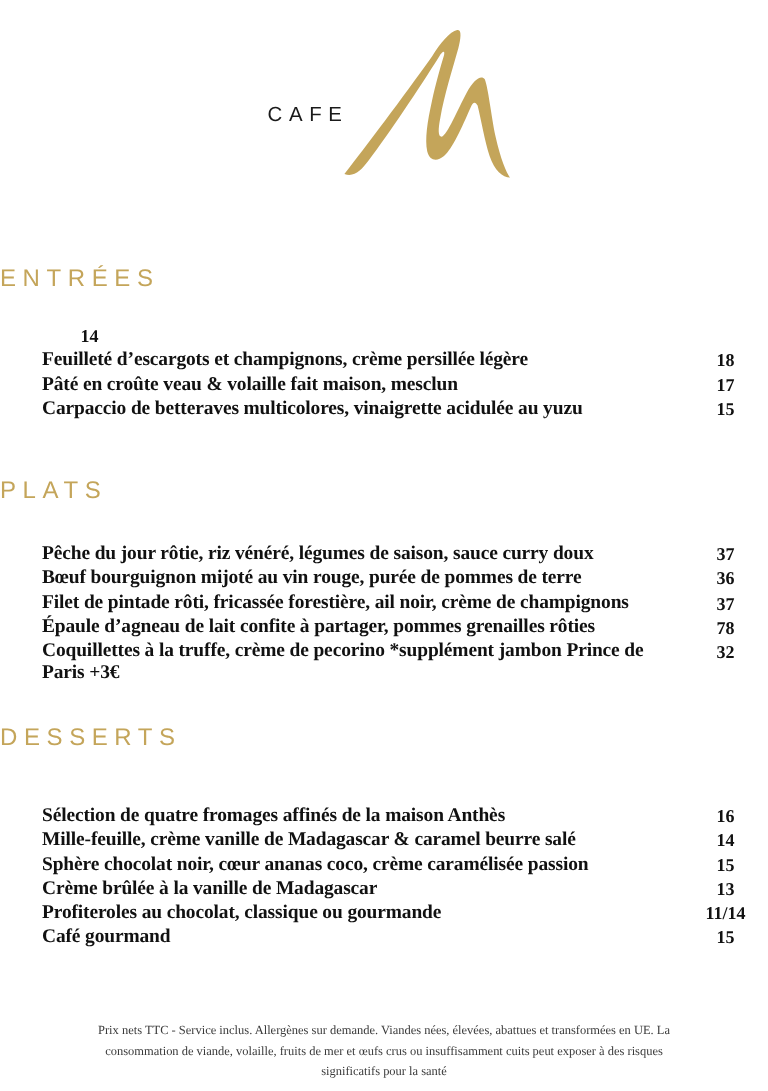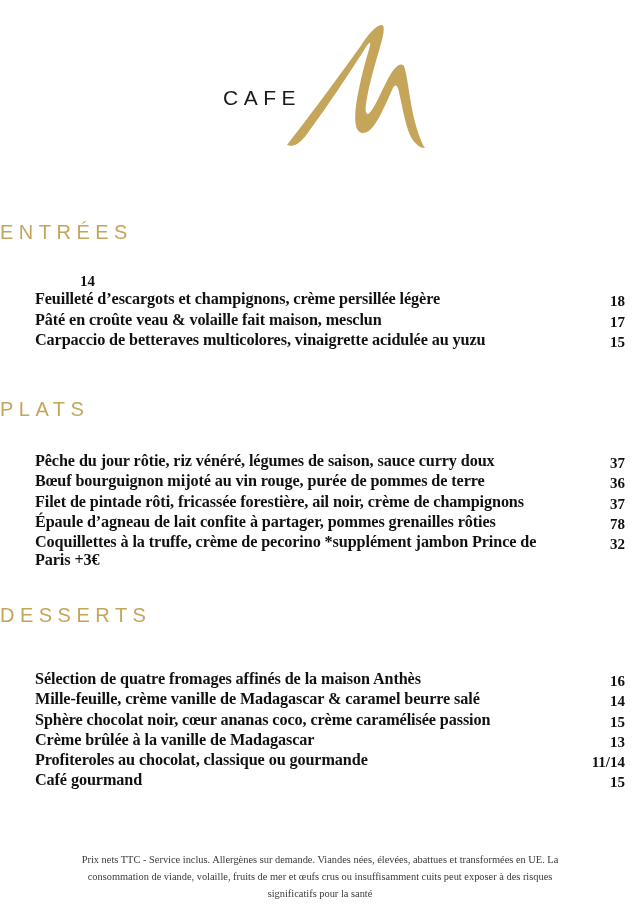--- a/index.html
+++ b/index.html
@@ -20,21 +20,21 @@
       left: 0;
       top: 0;
       width: 640px;
       height: 160px;
     }
     .logo-text {
       position: absolute;
       left: 223px;
       top: 86px;
       font-family: "Liberation Sans", "DejaVu Sans", sans-serif;
-      font-size: 21px;
+      font-size: 17px;
       letter-spacing: 5.5px;
       color: #1a1a1a;
       font-weight: 400;
     }
     .logo-m {
       position: absolute;
       left: 285px;
       top: 22px;
       width: 145px;
       height: 130px;
@@ -62,21 +62,21 @@
       line-height: 18.3px;
       font-weight: 700;
     }
     .item .name {
       width: 520px;
       font-weight: 700;
       letter-spacing: -0.1px;
     }
     .item .price {
       width: 60px;
-      text-align: right;
+      text-align: center;
       padding-left: 19px;
       box-sizing: border-box;
       font-weight: 700;
       font-size: 15px;
       padding-top: 2px;
     }
     .footer {
       position: absolute;
       left: 80px;
       width: 480px;

